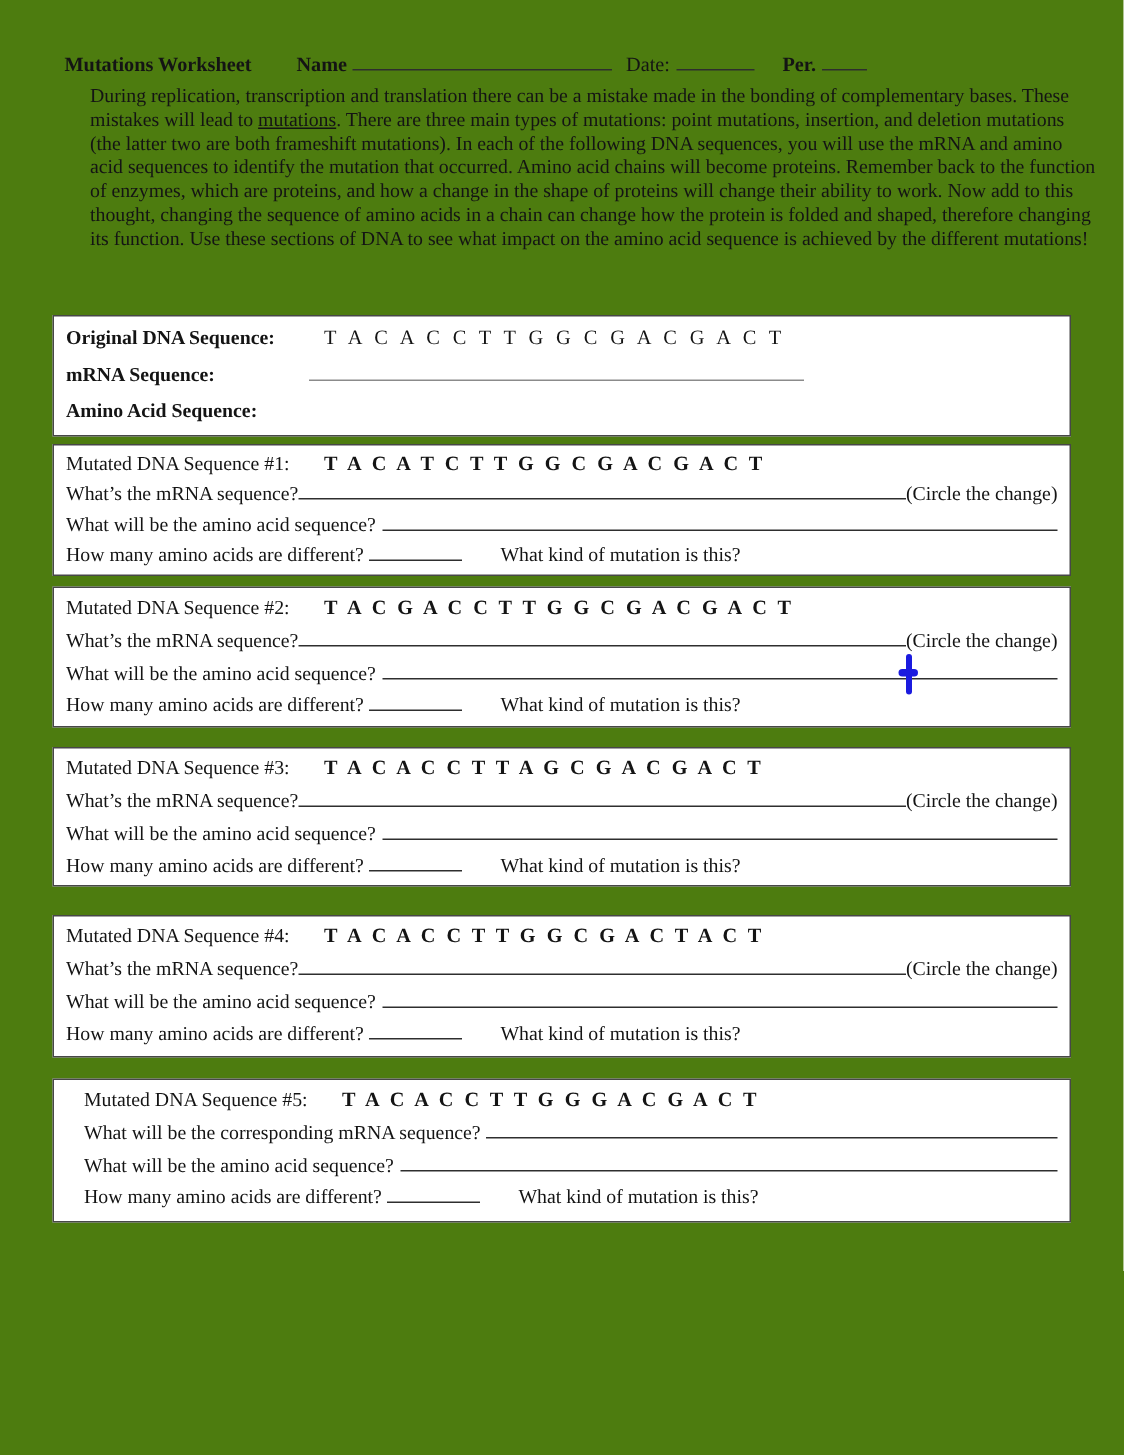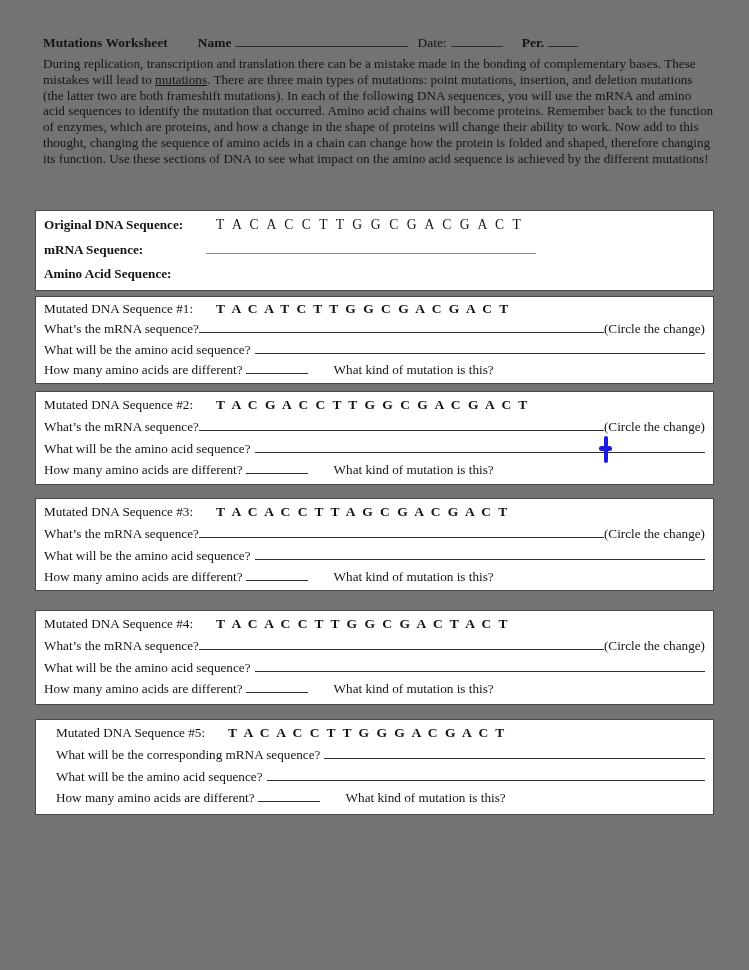--- a/index.html
+++ b/index.html
@@ -1,32 +1,32 @@
 <!DOCTYPE html>
 <html><head>
 <meta charset="utf-8">
 <style>
   html,body{margin:0;padding:0;background:#ffffff;}
   .page{
-    position:relative;width:749px;height:970px;background:#737373;
+    position:relative;width:749px;height:970px;background:#4d7c0f;
     font-family:"Liberation Serif","DejaVu Serif",serif;
     font-size:13.2px;color:#141414;overflow:hidden;
   }
   .bold{font-weight:bold;}
   
   .header{position:absolute;left:43px;top:33px;right:36px;display:flex;align-items:baseline;font-size:13.5px;}
   .blank{display:inline-block;border-bottom:1.3px solid #2e2e2e;height:13px;}
   .name-label{margin-left:30px;}
   .w-name{width:173px;margin-left:4px;}
   .date-label{margin-left:9px;}
   .w-date{width:52px;margin-left:4px;}
   .per-label{margin-left:19px;}
   .w-per{width:30px;margin-left:4px;}
   
-  .intro{position:absolute;left:43px;top:56px;width:672px;line-height:15.8px;margin:0;}
+  .intro{position:absolute;left:60px;top:56px;width:672px;line-height:15.8px;margin:0;}
   .uword{text-decoration:underline;}
   
   .box{position:absolute;left:35px;width:679px;border:1px solid #474747;box-sizing:border-box;
        padding:2px 8px 4px;background:#fff;}
   .obox{top:210px;height:81px;line-height:24.5px;}
   .mbox{line-height:21.8px;}
   .mb1{top:296px;height:88px;line-height:20.3px;}
   .mb2{top:391px;height:94px;}
   .mb3{top:498px;height:93px;}
   .mb4{top:610px;height:95px;}

